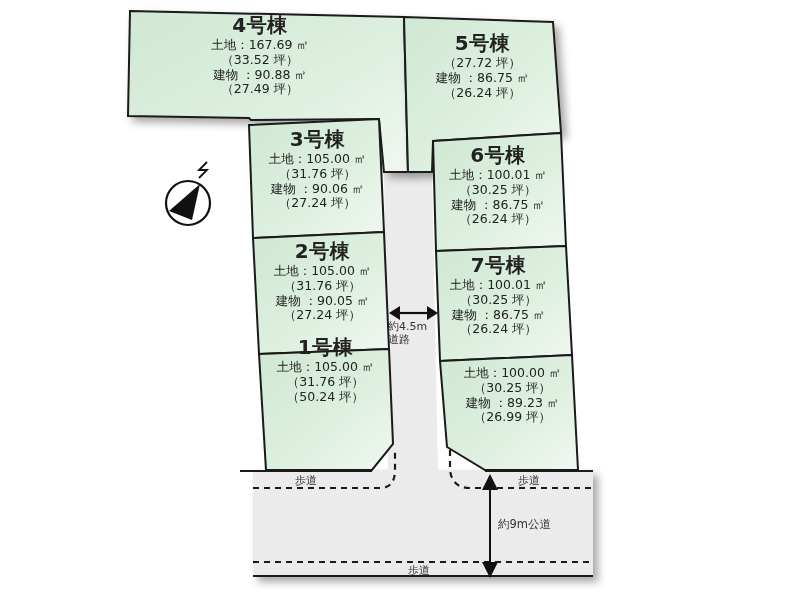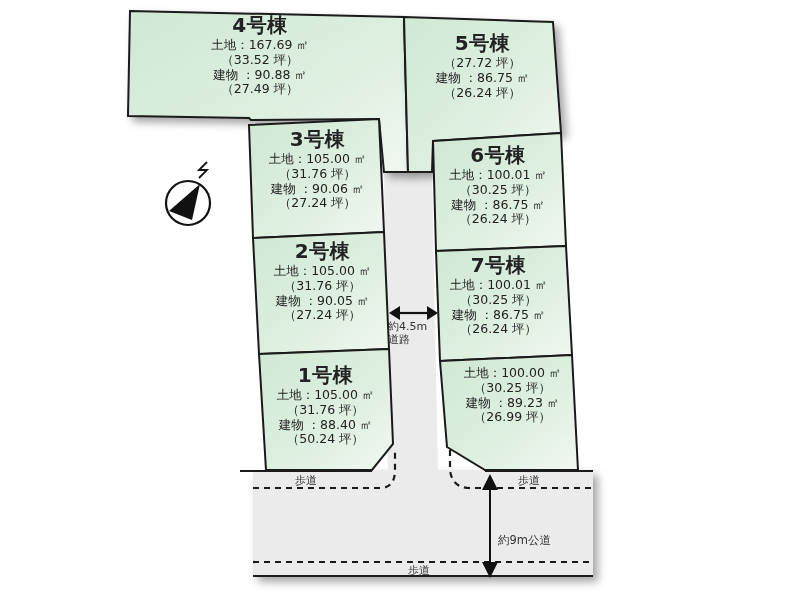--- a/index.html
+++ b/index.html
@@ -3,21 +3,21 @@
 <meta charset="utf-8">
 <style>
   html, body { margin:0; padding:0; background:#ffffff; }
   body { width:800px; height:600px; position:relative; overflow:hidden;
          font-family:"DejaVu Sans","Liberation Sans",sans-serif; }
   svg.plan { position:absolute; left:0; top:0; }
   .lot-label { position:absolute; text-align:center; color:#222; line-height:1.18; }
   .lot-title { font-weight:bold; font-size:20px; line-height:1.15; letter-spacing:0.5px; margin-bottom:1px; }
   .lot-line { font-size:12.5px; }
   .road-label { position:absolute; font-size:11px; color:#333; text-align:left; line-height:1.2; }
-  .road-label.big { font-size:11.5px;margin-top:16px; }
+  .road-label.big { font-size:11.5px; }
 </style>
 </head>
 <body>
 
 <svg class="plan" width="800" height="600" viewBox="0 0 800 600">
   <defs>
     <linearGradient id="lotGrad" x1="0" y1="0" x2="1" y2="1">
       <stop offset="0" stop-color="#cfe8d3"></stop>
       <stop offset="0.6" stop-color="#dff0e1"></stop>
       <stop offset="1" stop-color="#f1f7f1"></stop>
@@ -124,25 +124,24 @@
 </div>
 
 <div class="lot-label" style="left:426px;top:254px;width:145px;text-align:center;">
   <div class="lot-title">7号棟</div>
   <div class="lot-line">土地：100.01 ㎡</div>
   <div class="lot-line">（30.25 坪）</div>
   <div class="lot-line">建物 ：86.75 ㎡</div>
   <div class="lot-line">（26.24 坪）</div>
 </div>
 
-<div class="lot-label" style="left:253px;top:364px;width:145px;">
+<div class="lot-label" style="left:253px;top:336px;width:145px;">
   <div class="lot-title">1号棟</div>
   <div class="lot-line">土地：105.00 ㎡</div>
   <div class="lot-line">（31.76 坪）</div>
-  <div class="lot-line">建物 ：88.40 ㎡</div>
   <div class="lot-line">（50.24 坪）</div>
 </div>
 
 <div class="lot-label" style="left:440px;top:366px;width:145px;">
   <div class="lot-line">土地：100.00 ㎡</div>
   <div class="lot-line">（30.25 坪）</div>
   <div class="lot-line">建物 ：89.23 ㎡</div>
   <div class="lot-line">（26.99 坪）</div>
 </div>
 

